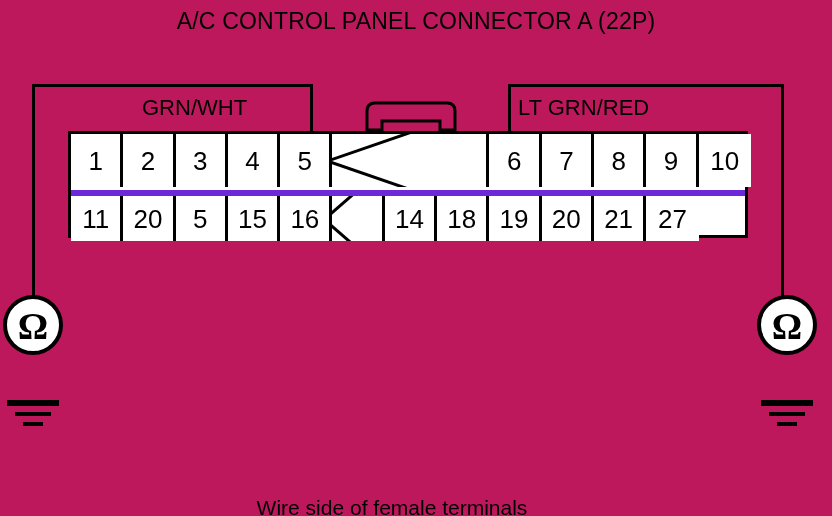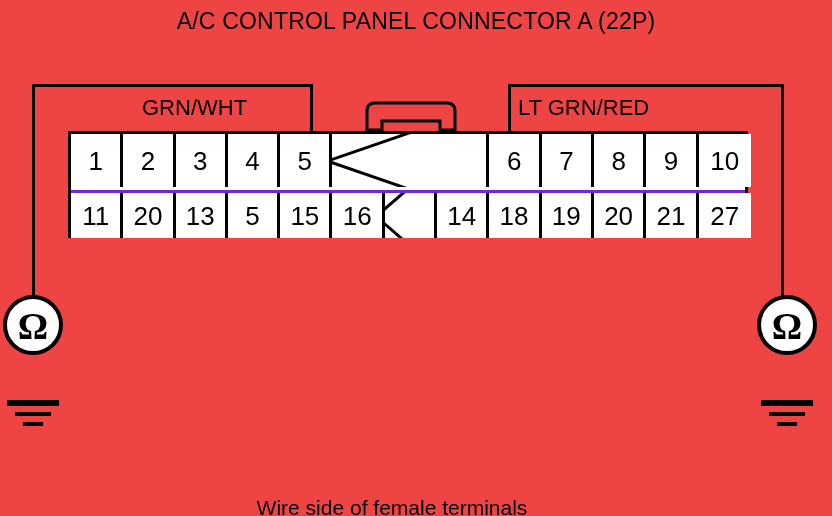--- a/index.html
+++ b/index.html
@@ -8,21 +8,21 @@
     background: #ffffff;
   }
   body {
     font-family: "Liberation Sans", sans-serif;
     color: #000000;
   }
   #canvas {
     position: relative;
     width: 832px;
     height: 516px;
-    background: #ef4444;
+    background: #be185d;
     overflow: hidden;
   }
   .abs { position: absolute; }
 
   
   #title {
     left: 0; top: 8px;
     width: 832px;
     text-align: center;
     font-size: 23px;
@@ -59,21 +59,21 @@
     border: 3px solid #000;
     box-sizing: border-box;
     background: #fff;
   }
   .row {
     display: flex;
     box-sizing: border-box;
     width: 100%;
   }
   #row-top    { height: 56px; }
-  #row-bottom { height: 48px; border-top: 3px solid #6d28d9; box-sizing: border-box; }
+  #row-bottom { height: 48px; border-top: 6px solid #6d28d9; box-sizing: border-box; }
   #row-bottom .cell { height: 45px; }
 
   .cell {
     position: relative;
     box-sizing: border-box;
     border-right: 3px solid #000;
     display: flex;
     align-items: center;
     justify-content: center;
     font-size: 26px;
@@ -161,21 +161,20 @@
       <div class="cell term">6</div>
       <div class="cell term">7</div>
       <div class="cell term">8</div>
       <div class="cell term">9</div>
       <div class="cell term">10</div>
     </div>
 
     <div class="row" id="row-bottom">
       <div class="cell term">11</div>
       <div class="cell term">20</div>
-      <div class="cell term">13</div>
       <div class="cell term">5</div>
       <div class="cell term">15</div>
       <div class="cell term">16</div>
       <div class="cell blank-one">
         <span class="xmark"></span>
       </div>
       <div class="cell term">14</div>
       <div class="cell term">18</div>
       <div class="cell term">19</div>
       <div class="cell term">20</div>

